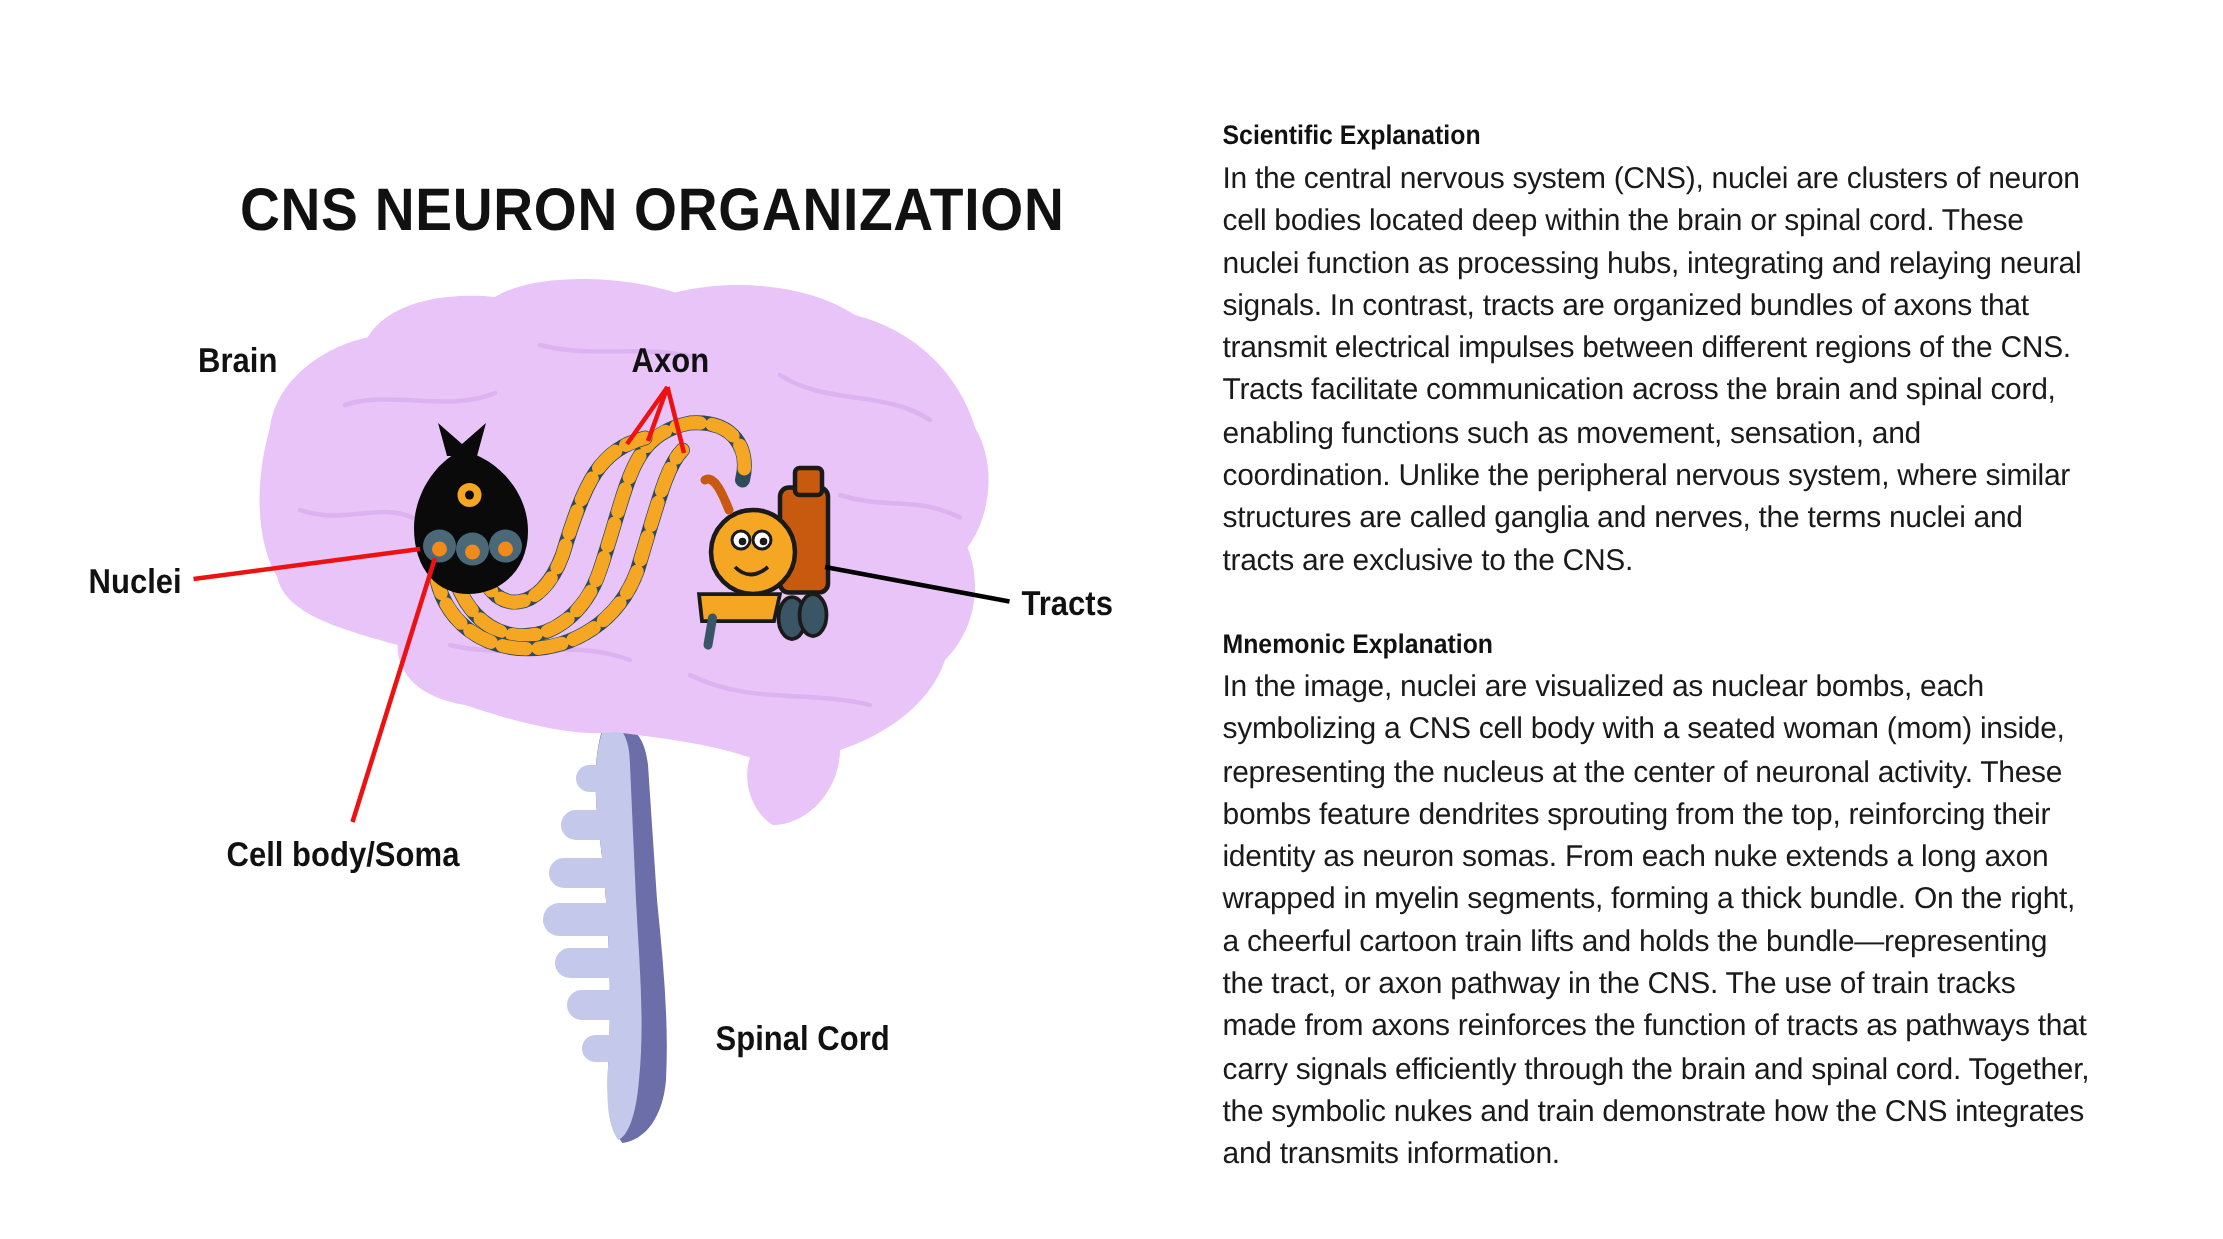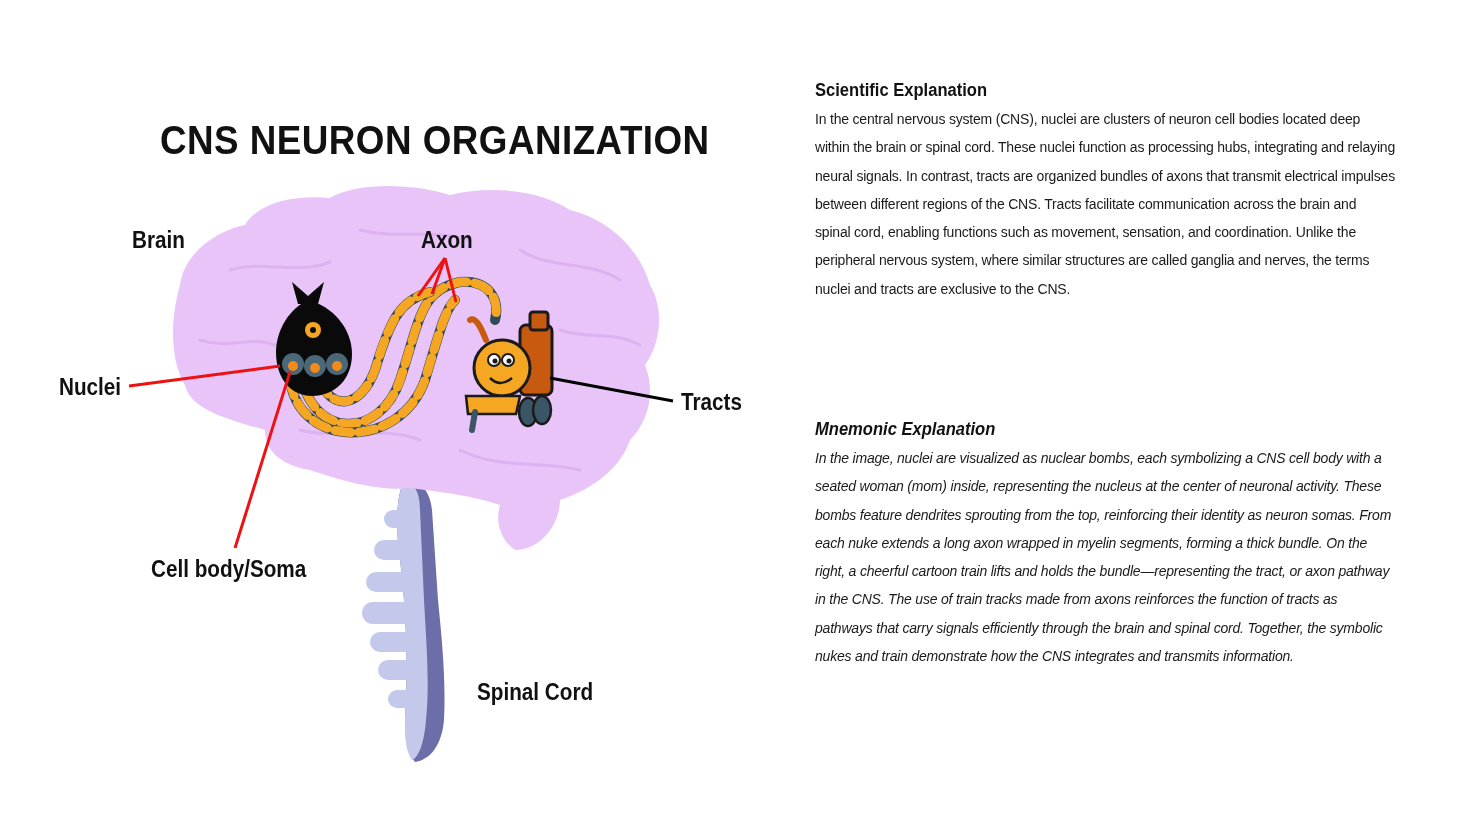--- a/index.html
+++ b/index.html
@@ -2,23 +2,23 @@
 <html><head>
 <meta charset="utf-8">
 <style>
   html, body { margin:0; padding:0; background:#ffffff; }
   body { width:1482px; height:826px; position:relative; overflow:hidden; font-family:"Liberation Sans", sans-serif; color:#111; }
   .title { position:absolute; left:160px; top:118px; font-size:40px; font-weight:700; letter-spacing:0.5px; font-family:"Liberation Sans", sans-serif; transform:scaleX(0.92); transform-origin:left top; white-space:nowrap; }
   .diagram { position:absolute; left:0; top:0; width:820px; height:826px; }
   .label { position:absolute; font-weight:700; font-size:23px; font-family:"Liberation Sans", sans-serif; white-space:nowrap; transform:scaleX(0.9); transform-origin:left top; }
   .panel { position:absolute; left:815px; width:580px; font-family:"Liberation Sans", sans-serif; }
   .panel h3 { margin:0 0 4px 0; font-size:18px; font-weight:700; transform:scaleX(0.92); transform-origin:left top; white-space:nowrap; }
-  .panel p { margin:0; font-size:14px; line-height:28.3px; color:#1a1a1a; letter-spacing:-0.2px; }
+  .panel p { margin:0; font-size:20px; line-height:28.3px; color:#1a1a1a; letter-spacing:-0.2px; }
   .sci { top:80px; }
-  .mne { top:419px;font-style:italic; }
+  .mne { top:419px; }
 </style>
 </head>
 <body>
 
 <div class="title">CNS NEURON ORGANIZATION</div>
 
 <svg class="diagram" viewBox="0 0 820 826" width="820" height="826">
 
   <g>
     <path d="M404,480 C420,480 430,490 432,510 L438,600 C442,640 446,680 444,720 C442,745 430,760 415,762 C405,750 404,730 406,700 C408,650 405,600 400,560 C396,530 395,500 404,480 Z" fill="#6b6ea8"></path>

